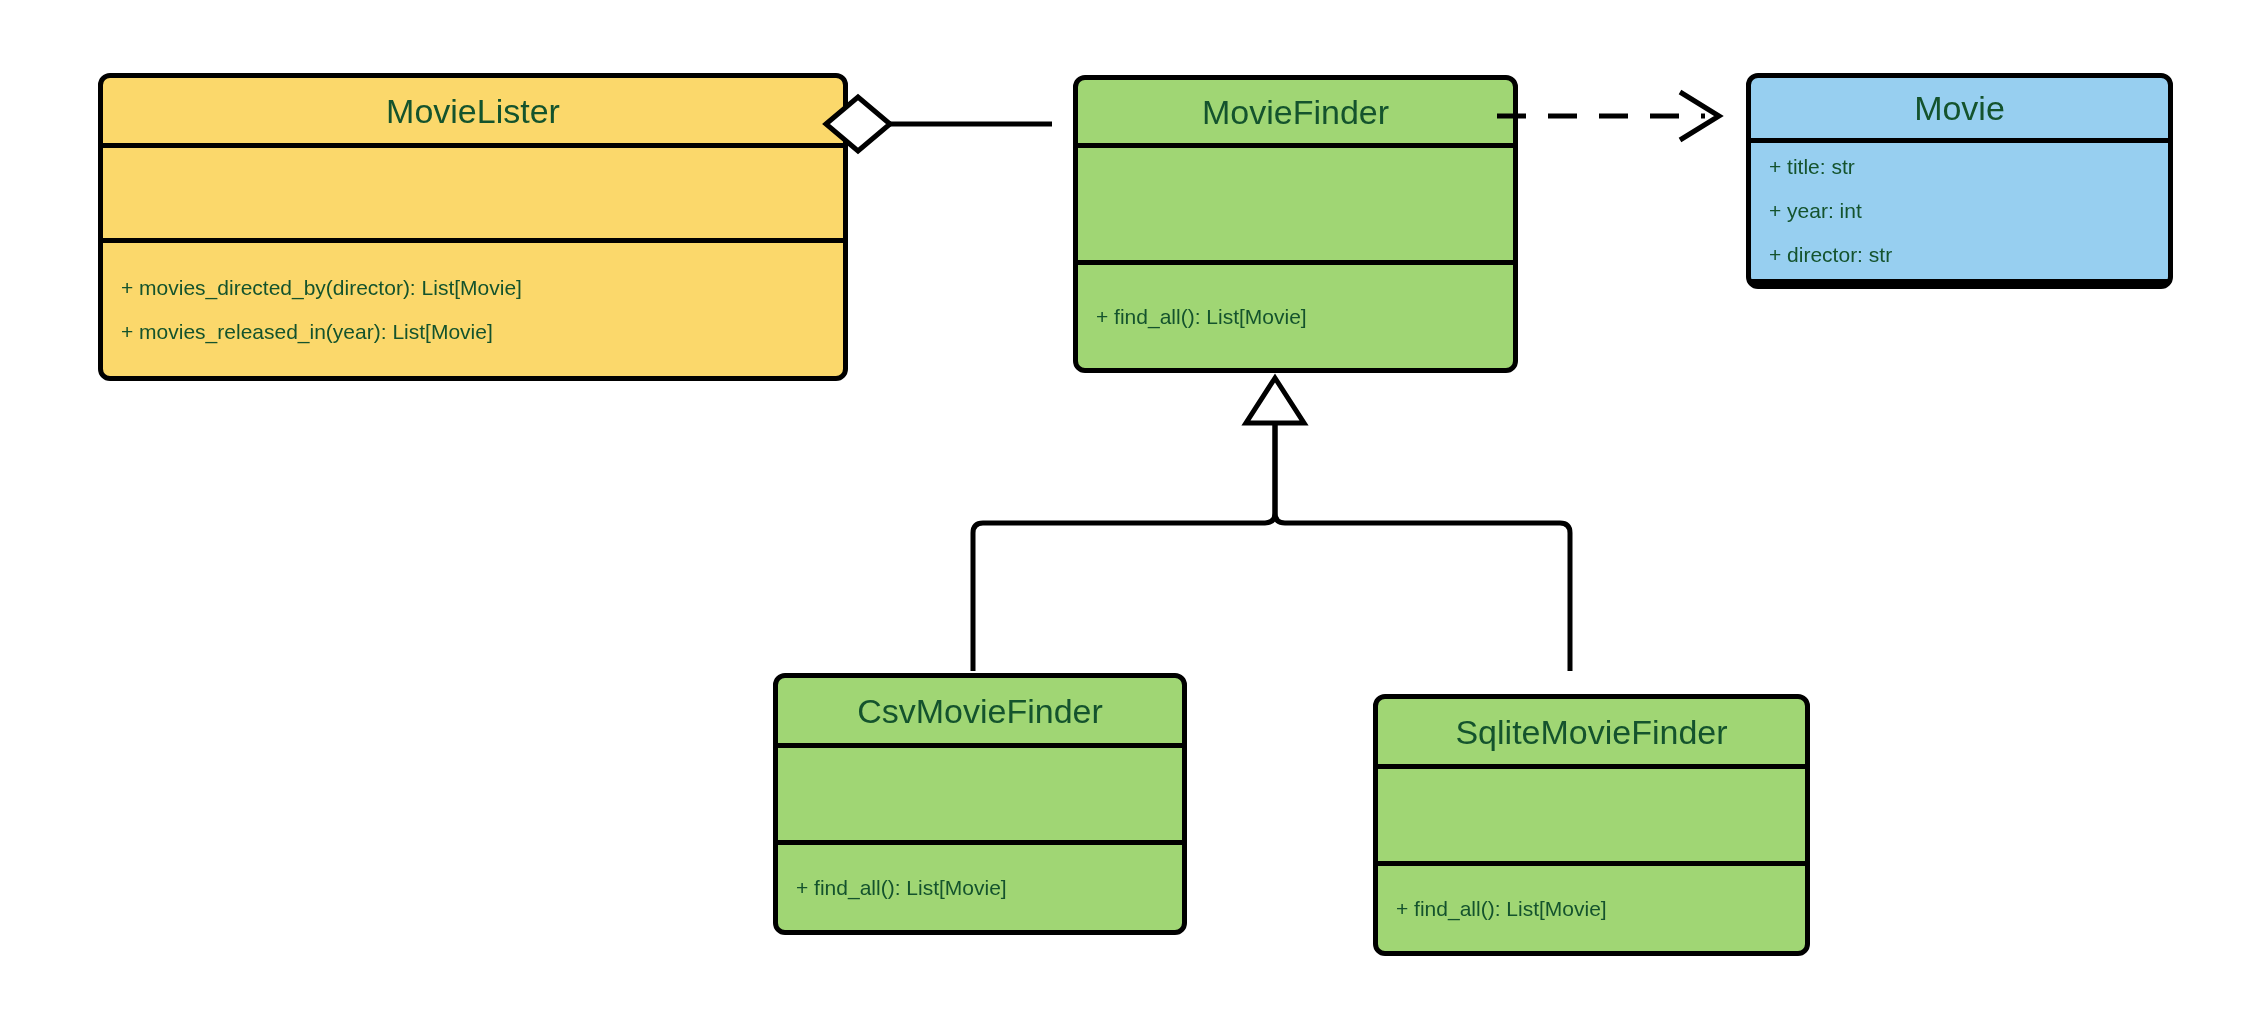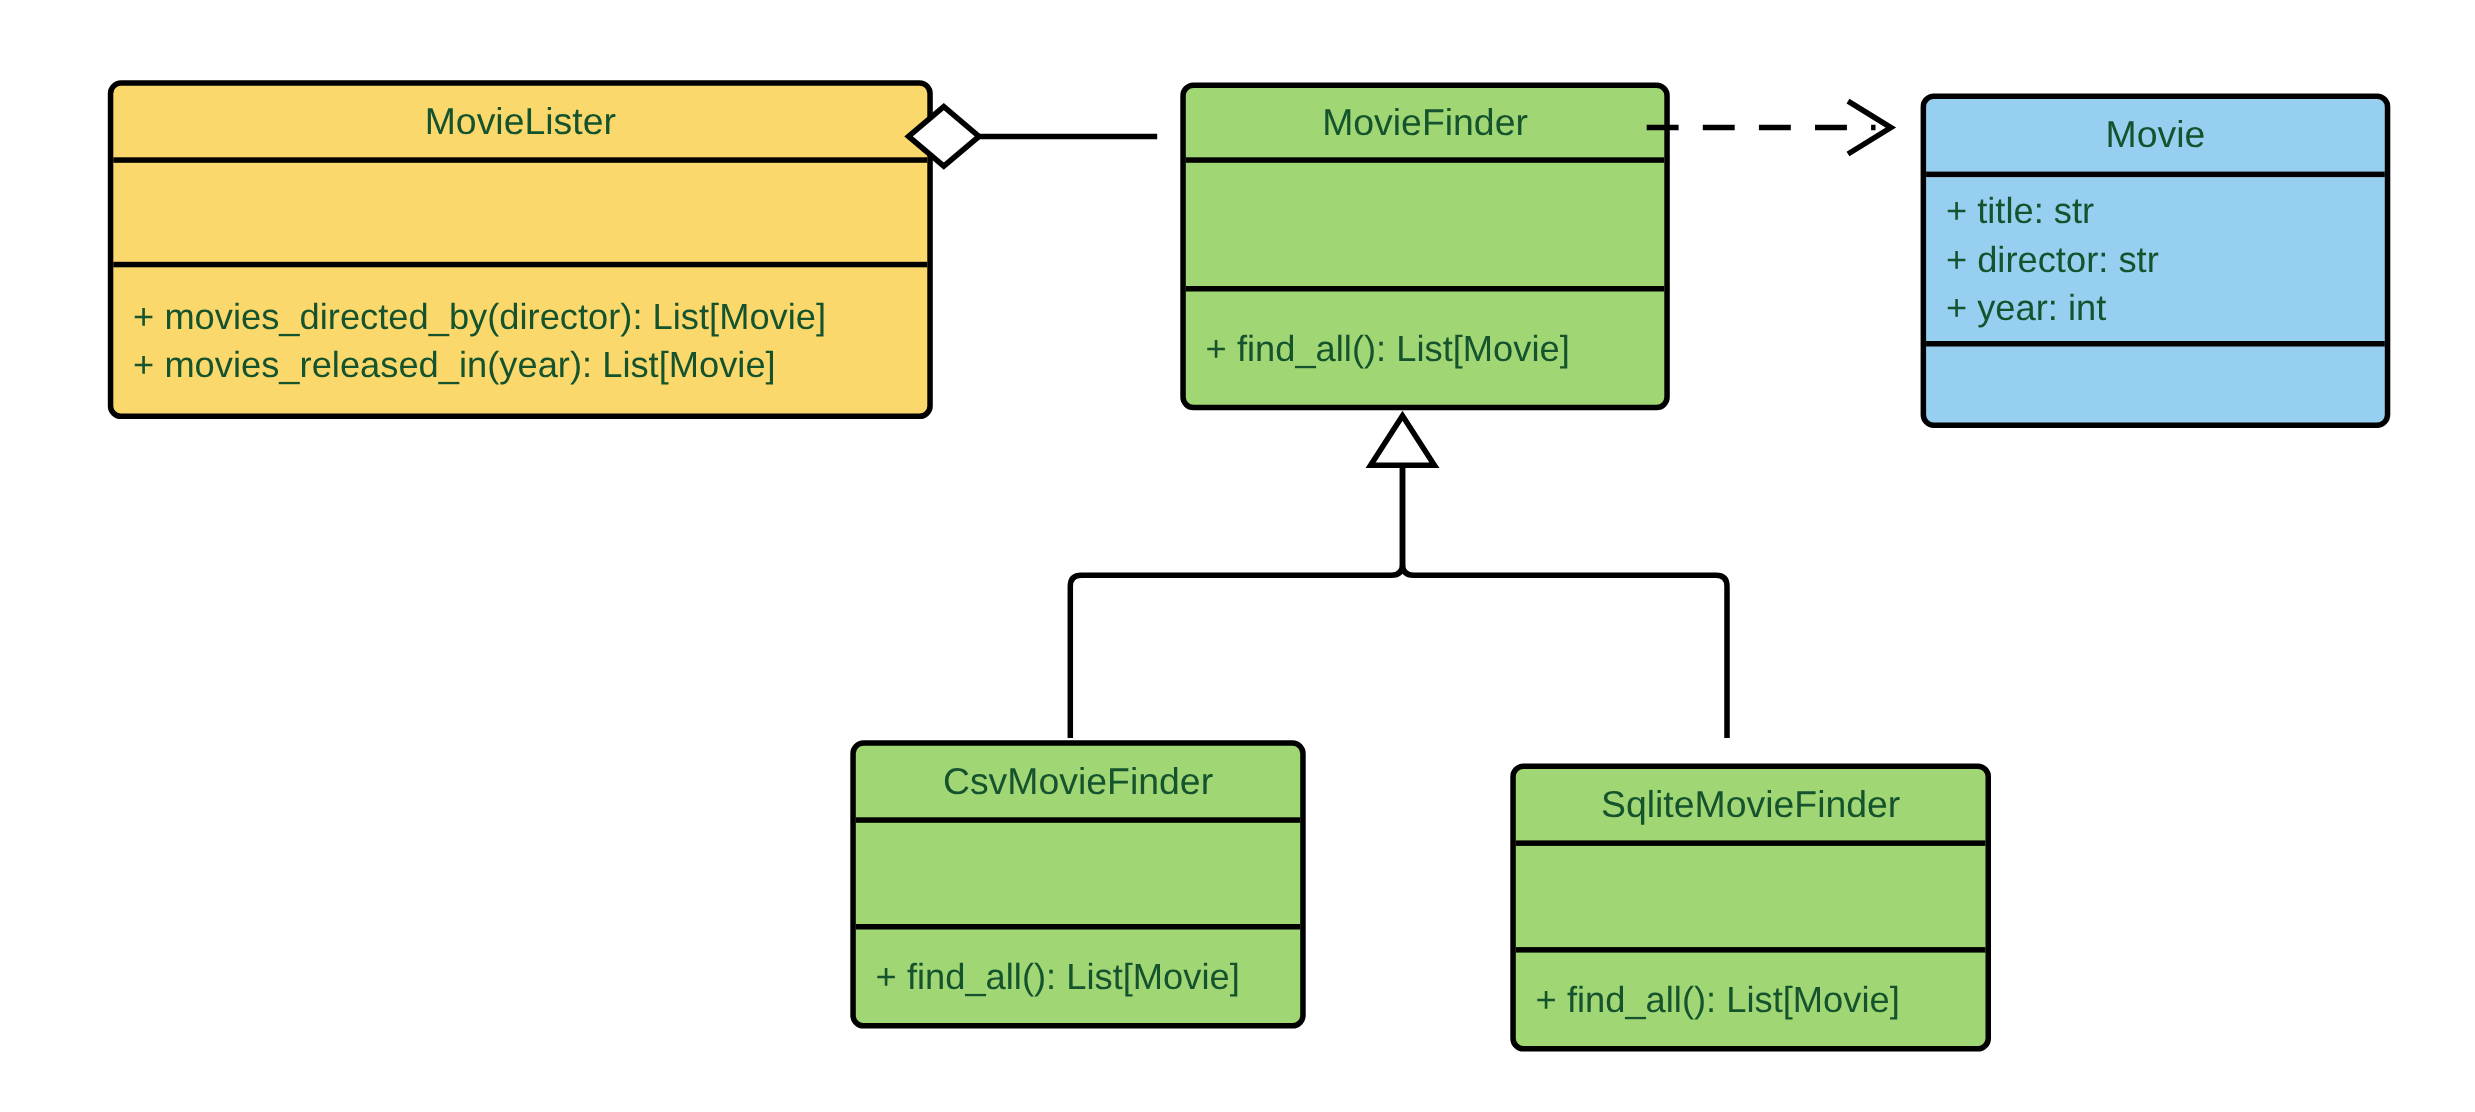--- a/index.html
+++ b/index.html
@@ -45,41 +45,41 @@
     line-height: 1;
     white-space: nowrap;
   }
   .box-section {
     box-sizing: border-box;
     display: flex;
     flex-direction: column;
     justify-content: center;
     padding-left: 18px;
     padding-right: 10px;
-    font-size: 33px;
+    font-size: 21px;
     overflow: hidden;
   }
   .box-attrs {
     border-bottom: 5px solid #000000;
   }
   .box-methods {
     flex: 1;
   }
   .member {
     line-height: 44px;
     white-space: nowrap;
   }
   
   #box-movielister   { left: 75px;   top: 73px;  width: 750px; height: 308px; }
   #box-movielister .box-title   { height: 70px; }
   #box-movielister .box-attrs   { height: 95px; }
   #box-moviefinder   { left: 1050px; top: 75px;  width: 445px; height: 298px; }
   #box-moviefinder .box-title   { height: 68px; }
   #box-moviefinder .box-attrs   { height: 117px; }
-  #box-movie         { left: 1723px; top: 85px;  width: 427px; height: 304px; }
+  #box-movie         { left: 1723px; top: 73px;  width: 427px; height: 216px; }
   #box-movie .box-title         { height: 71px; }
   #box-movie .box-attrs         { height: 154px; }
   #box-csvmoviefinder    { left: 750px;  top: 673px; width: 414px; height: 262px; }
   #box-csvmoviefinder .box-title  { height: 70px; }
   #box-csvmoviefinder .box-attrs  { height: 97px; }
   #box-sqlitemoviefinder { left: 1350px; top: 694px; width: 437px; height: 262px; }
   #box-sqlitemoviefinder .box-title  { height: 70px; }
   #box-sqlitemoviefinder .box-attrs  { height: 97px; }
 
   .conn {
@@ -112,22 +112,22 @@
     <div class="box-section box-attrs"></div>
     <div class="box-section box-methods">
       <div class="member">+ find_all(): List[Movie]</div>
     </div>
   </div>
 
   <div class="class-box" id="box-movie" style="background-color: rgb(151, 207, 240);">
     <div class="box-title">Movie</div>
     <div class="box-section box-attrs">
       <div class="member">+ title: str</div>
+      <div class="member">+ year: int</div>
       <div class="member">+ director: str</div>
-      <div class="member">+ year: int</div>
     </div>
     <div class="box-section box-methods"></div>
   </div>
 
   <div class="class-box" id="box-csvmoviefinder" style="background-color: rgb(160, 214, 116);">
     <div class="box-title">CsvMovieFinder</div>
     <div class="box-section box-attrs"></div>
     <div class="box-section box-methods">
       <div class="member">+ find_all(): List[Movie]</div>
     </div>

